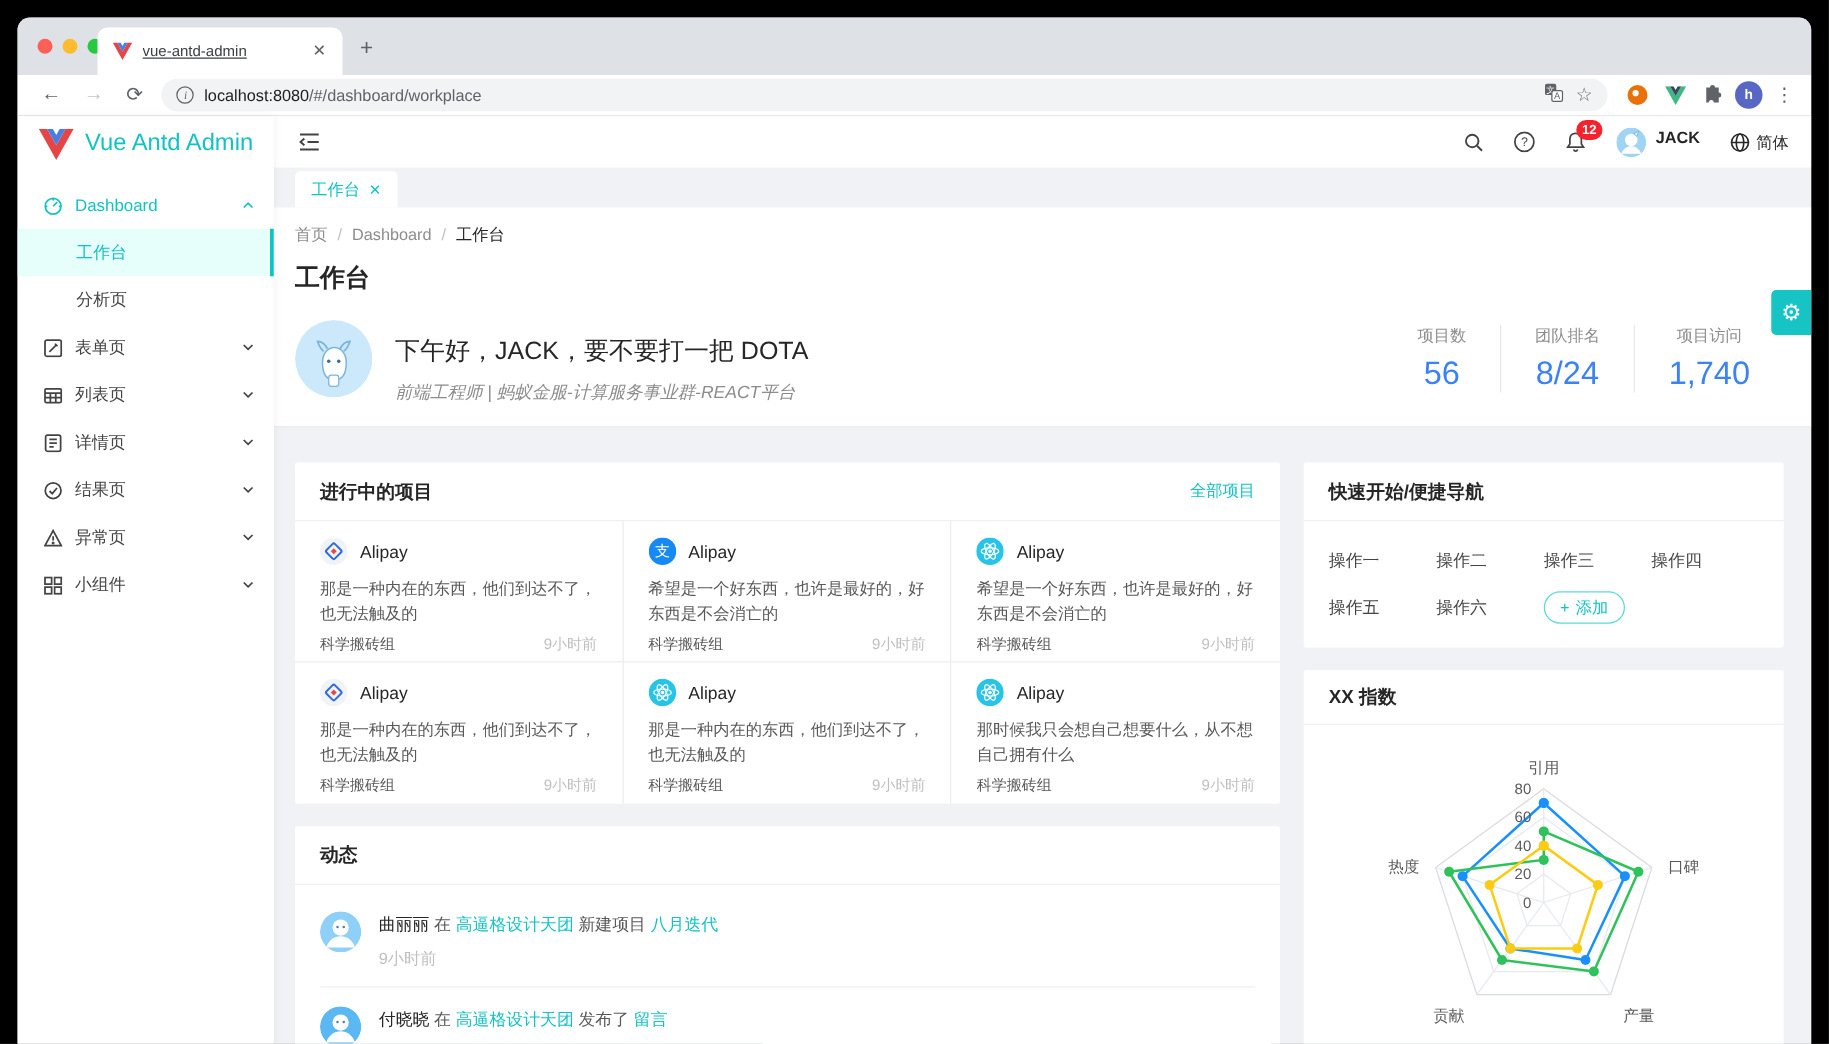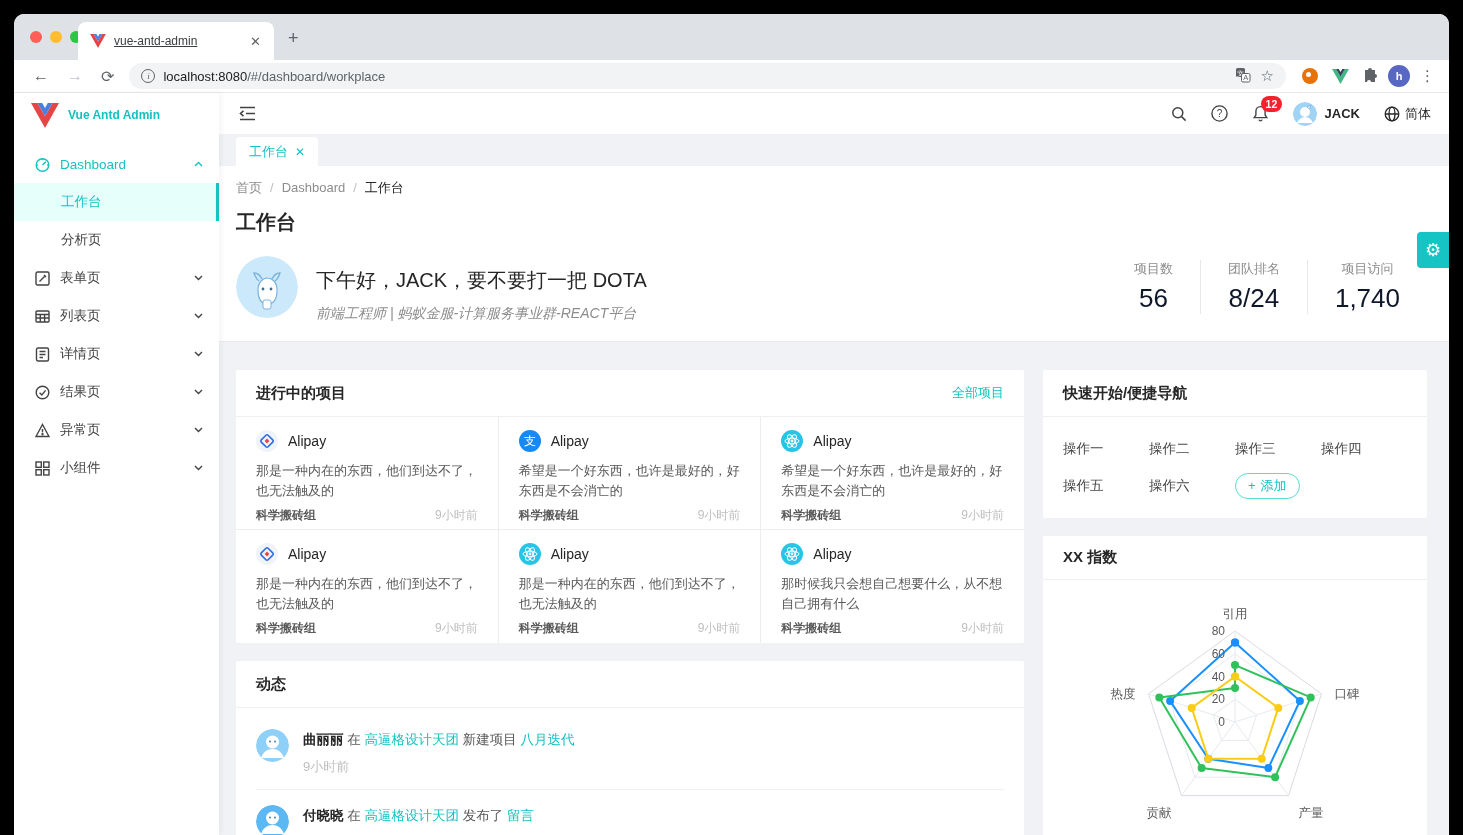--- a/index.html
+++ b/index.html
@@ -36,39 +36,39 @@
   .ext-orange::after { content:''; position:absolute; left:4px; top:4px; width:5px; height:5px;
     border-radius:50%; background:#fff; }
   .ext-profile { width:22px; height:22px; border-radius:50%; background:#5867c3; color:#fff;
     font-size:11px; font-weight:bold; display:flex; align-items:center; justify-content:center; }
   .kebab { font-size:15px; color:#5f6368; padding:0 4px; }
 
   
   .app { display:flex; height:742px; position:relative; }
   .sidebar { width:205px; background:#fff; box-shadow:2px 0 6px rgba(0,21,41,.05); z-index:3; }
   .logo { height:40px; display:flex; align-items:center; padding-left:17px; gap:9px; margin-top:2px; }
-  .logo-text { font-size:12px; font-weight:bold; color:#13c2c2; white-space:nowrap; }
+  .logo-text { font-size:19px; font-weight:normal; color:#13c2c2; white-space:nowrap; }
   .menu { padding-top:10px; }
   .mi { height:38px; display:flex; align-items:center; padding:0 16px 0 21px;
     font-size:13.5px; color:#434343; cursor:pointer; position:relative; }
   .mi .micon { width:15px; height:15px; margin-right:10px; display:flex; align-items:center; }
   .mi .caret { margin-left:auto; display:flex; }
   .mi.active { color:#13c2c2; }
   .mi.active svg { stroke:#13c2c2; }
   .mi.child { padding-left:47px; }
   .mi.selected { background:#e6fffb; color:#13c2c2; }
   .mi.selected::after { content:''; position:absolute; right:0; top:0; bottom:0; width:3px; background:#13c2c2; }
 
   .main { flex:1; display:flex; flex-direction:column; background:#f0f2f5; min-width:0; }
   .app-header { height:41px; background:#fff; display:flex; align-items:center; padding:0 18px 0 20px; }
   .hdr-right { margin-left:auto; display:flex; align-items:center; gap:24px; }
   .hicon { display:flex; align-items:center; position:relative; }
   .badge { position:absolute; top:-9px; left:9px; background:#f5222d; color:#fff; border-radius:9px;
     font-size:10.5px; height:16px; line-height:16px; padding:0 5px; font-weight:bold; }
-  .user { display:flex; align-items:center; gap:8px; }
+  .user { display:flex; gap:8px; }
   .user-avatar { width:24px; height:24px; border-radius:50%; overflow:hidden; }
   .username { font-size:13px; font-weight:bold; color:#262626; }
   .lang { display:flex; align-items:center; gap:5px; font-size:13px; color:#262626; }
 
   .tabbar { height:32px; display:flex; align-items:flex-end; padding-left:17px; }
   .apptab { height:29px; background:#fff; border-radius:4px 4px 0 0; padding:0 13px;
     display:flex; align-items:center; gap:7px; font-size:13px; color:#13c2c2; }
   .apptab-close { font-size:12px; }
 
   .page-header { background:#fff; padding:13px 22px 18px 17px; border-bottom:1px solid #e8e8e8; }
@@ -78,49 +78,49 @@
   .page-title { font-size:20px; font-weight:bold; color:#262626; margin-bottom:15px; }
   .ph-row { display:flex; align-items:center; }
   .greet-avatar { width:62px; height:62px; border-radius:50%; overflow:hidden; flex-shrink:0; }
   .greet-text { margin-left:18px;margin-top:16px; }
   .greet-title { font-size:20px; font-weight:500; color:#262626; margin-bottom:11px; }
   .greet-sub { font-size:14px; color:#8c8c8c;font-style:italic; }
   .stats { margin-left:auto; display:flex; align-items:center; text-align:center; }
   .stat { padding:0 27px; }
   .stat + .stat { border-left:1px solid #e8e8e8; }
   .stat-label { font-size:13px; color:#8c8c8c; margin-bottom:5px; }
-  .stat-value { font-size:26px; color:#0f172a; }
+  .stat-value { font-size:26px; color:#3b82f6; }
 
   .content { flex:1; display:flex; gap:19px; padding:28px 22px 0 17px; overflow:hidden; }
   .col-left { width:788px; display:flex; flex-direction:column; gap:18px; flex-shrink:0; }
   .col-right { flex:1; display:flex; flex-direction:column; gap:18px; min-width:0; }
   .card { background:#fff; border-radius:2px; }
   .card-header { height:47px; display:flex; align-items:center; padding:0 20px; border-bottom:1px solid #f0f0f0; }
   .card-title { font-size:15px; font-weight:bold; color:#262626; }
   .card-link { margin-left:auto; font-size:13px; color:#13c2c2; cursor:pointer; }
 
   .proj-grid { display:grid; grid-template-columns:repeat(3,1fr); }
   .proj-cell { height:113px; padding:13px 20px 0; border-right:1px solid #ebedf0;
     border-bottom:1px solid #ebedf0; overflow:hidden; cursor:pointer; }
   .proj-cell:nth-child(3n) { border-right:none; }
   .proj-cell:nth-child(n+4) { border-bottom:none; }
   .proj-head { display:flex; align-items:center; gap:10px; margin-bottom:9px; }
   .proj-icon { width:22px; height:22px; flex-shrink:0; }
   .proj-name { font-size:14px; font-weight:500; color:#262626; }
   .proj-desc { font-size:13px; color:#595959; line-height:20px; height:40px; margin-bottom:6px; }
   .proj-foot { display:flex; align-items:center; font-size:12px; }
-  .proj-group { color:#595959; font-weight:bold; }
+  .proj-group { color:#595959; font-weight:normal; }
   .proj-time { margin-left:auto; color:#bfbfbf; }
 
   .act-body { padding:6px 20px 0; }
   .act-item { display:flex; padding:15px 0 13px; border-bottom:1px solid #f0f0f0; }
   .act-avatar { width:33px; height:33px; border-radius:50%; overflow:hidden; flex-shrink:0; }
   .act-main { margin-left:14px; padding-top:2px; }
   .act-text { font-size:13.5px; color:#595959; margin-bottom:9px; }
-  .act-text .seg-name { color:#262626; font-weight:bold; }
+  .act-text .seg-name { color:#262626; font-weight:normal; }
   .act-text .seg-link { color:#13c2c2; cursor:pointer; }
   .act-time { font-size:13px; color:#bfbfbf; }
 
   .qn-body { padding:13px 20px 14px; display:grid; grid-template-columns:repeat(4,1fr); }
   .qn-link { height:37px; display:flex; align-items:center; font-size:13.5px; color:#454545; cursor:pointer; }
   .qn-add-cell { height:37px; display:flex; align-items:center; }
   .add-btn { display:inline-flex; align-items:center; gap:5px; height:26px; padding:0 12px;
     border:1px solid #5cdbd3; border-radius:13px; background:#fff; color:#13c2c2; font-size:13px; cursor:pointer; }
 
   .radar-wrap { padding-top:12px; }

